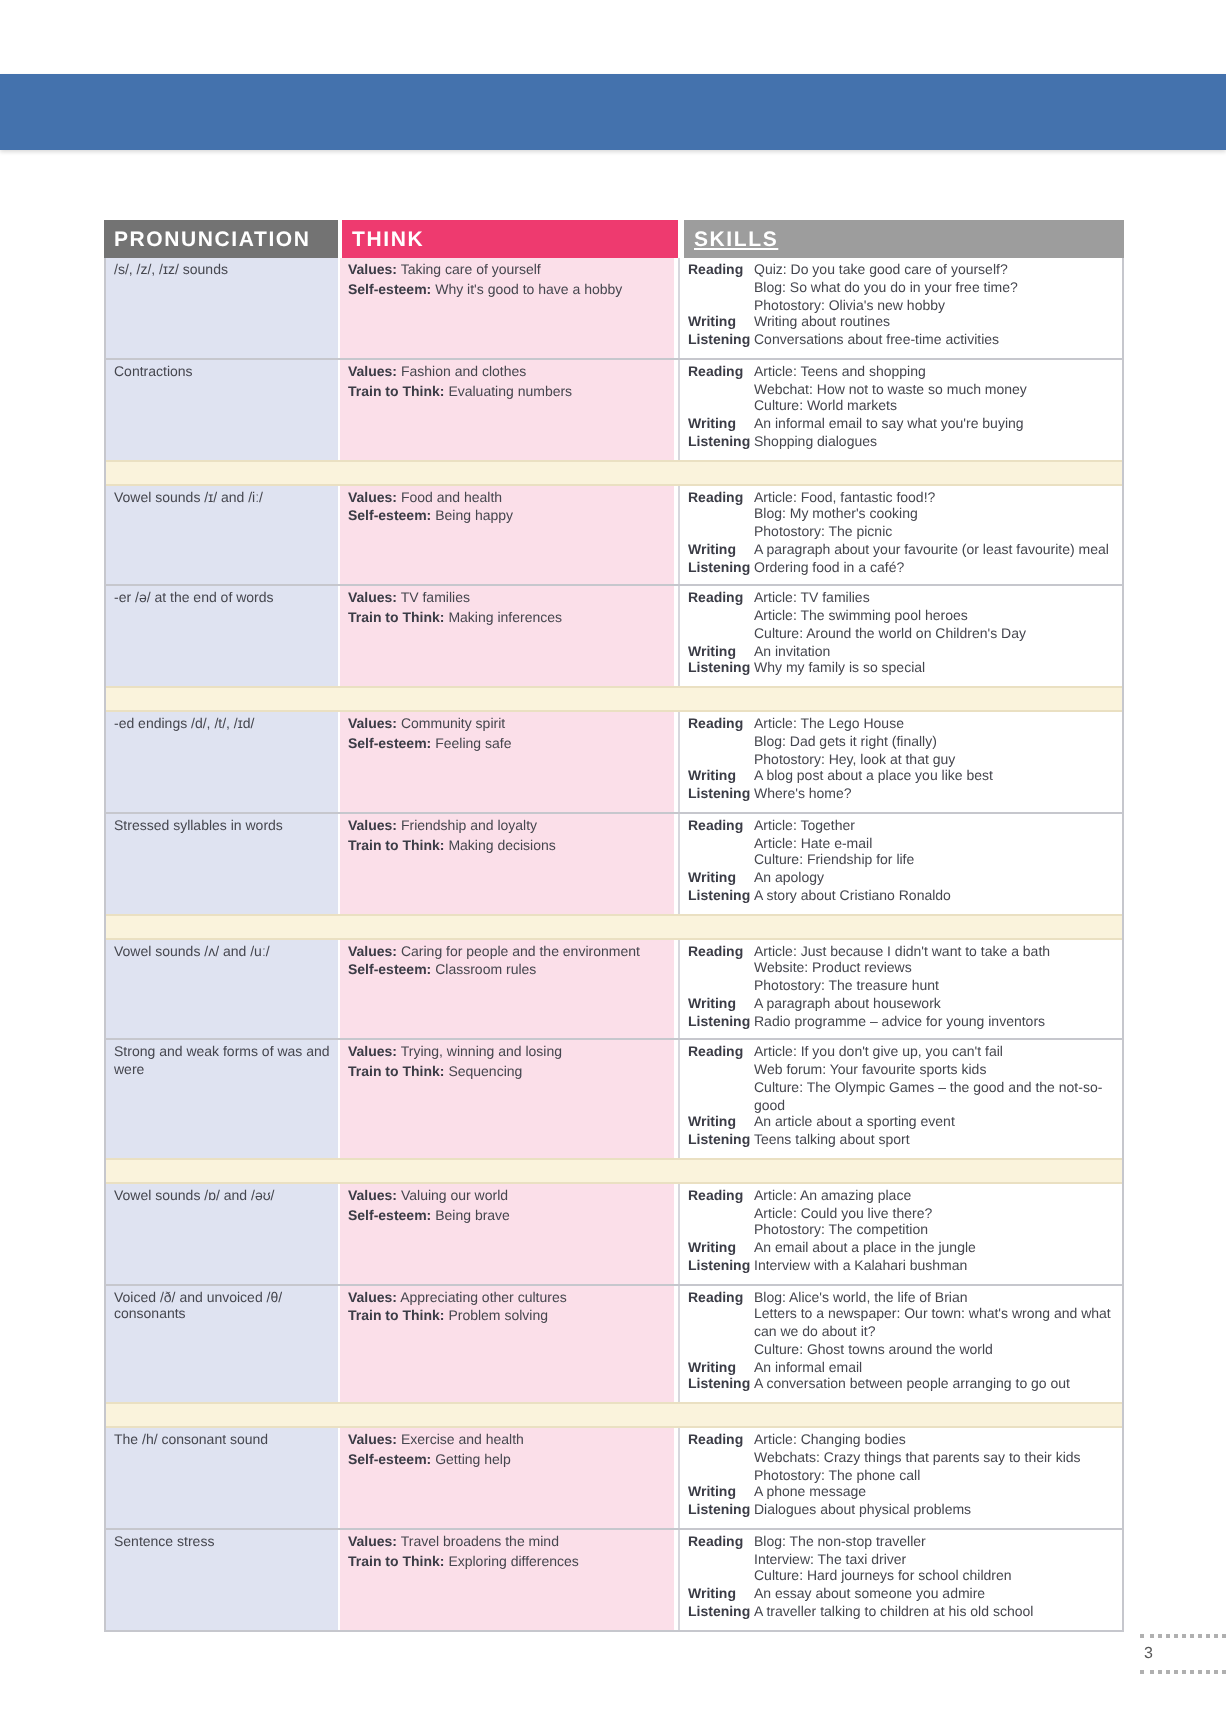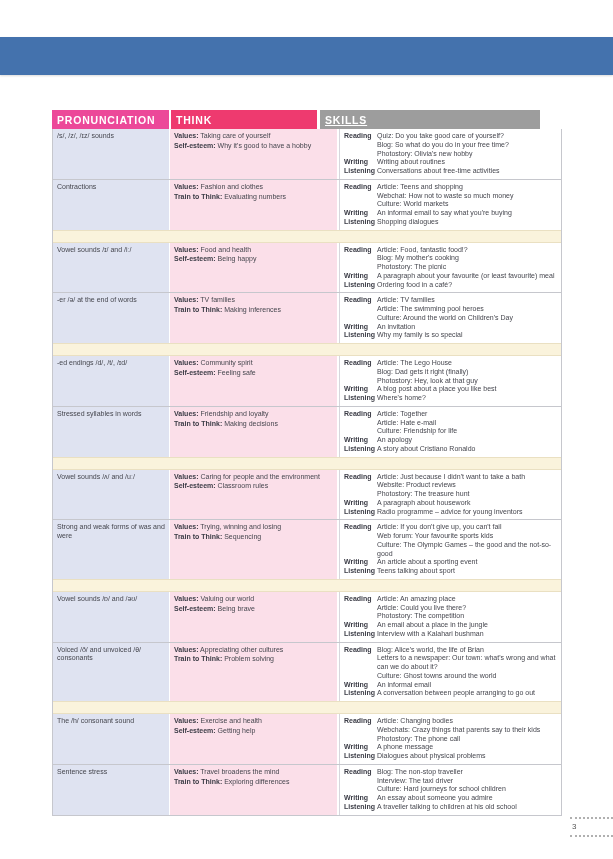--- a/index.html
+++ b/index.html
@@ -6,21 +6,21 @@
   body{
     width:613px;height:859px;background:#ffffff;position:relative;
     font-family:"Liberation Sans", sans-serif;color:#45464e;
     -webkit-font-smoothing:antialiased;
   }
   .blue-band{position:absolute;top:37px;left:0;width:613px;height:38px;background:#4472ad;box-shadow:0 1px 2px rgba(0,0,0,0.15);}
   .scope-table{position:absolute;top:110px;left:52px;width:510px;font-size:7px;line-height:1.25;}
   .header-row{display:flex;height:19px;}
   .hcell{box-sizing:border-box;color:#ffffff;font-weight:bold;font-size:10.5px;letter-spacing:0.8px;padding:4px 0 0 5px;}
   .h-pron{width:117px;margin-right:2px;}
-  .h-think{width:146px;margin-right:3px;}
+  .h-think{width:168px;margin-right:3px;}
   .h-skills{width:220px;text-decoration:underline;}
   .unit-row{display:flex;border-top:1px solid #c6c7cd;}
   .group .unit-row:first-child{border-top:none;}
   .groups{border:1px solid #c6c7cd;border-top:none;}
   .cell{box-sizing:border-box;padding:3px 4px;min-height:46px;}
   .cell.pron{width:117px;background:#dfe3f1;border-right:1px solid #ffffff;}
   .cell.think{width:169px;background:#fbdfe9;border-right:2px solid #ffffff;}
   .cell.skills{width:222px;background:#ffffff;border-left:1px solid #d7d7dd;}
   .think-line{margin-bottom:1px;}
   .think-line b{color:#3b3c46;}
@@ -32,21 +32,21 @@
   .pagenum .dotline{border-top:2px dotted #b0b0b0;height:0;}
   .pagenum .num{font-size:8px;color:#555;padding:3px 0 4px 2px;}
 </style>
 </head>
 <body>
 
 <div class="blue-band"></div>
 
 <div class="scope-table">
   <div class="header-row">
-    <div class="hcell h-pron" style="background: #ec4899;">PRONUNCIATION</div>
+    <div class="hcell h-pron" style="background: #737373;">PRONUNCIATION</div>
     <div class="hcell h-think" style="background: rgb(238, 58, 111);">THINK</div>
     <div class="hcell h-skills" style="background: rgb(157, 157, 157);">SKILLS</div>
   </div>
   <div class="groups" id="groups">
       <div class="group">
   <div class="unit-row">
     <div class="cell pron">
       <span>/s/, /z/, /ɪz/ sounds</span>
     </div>
     <div class="cell think">

